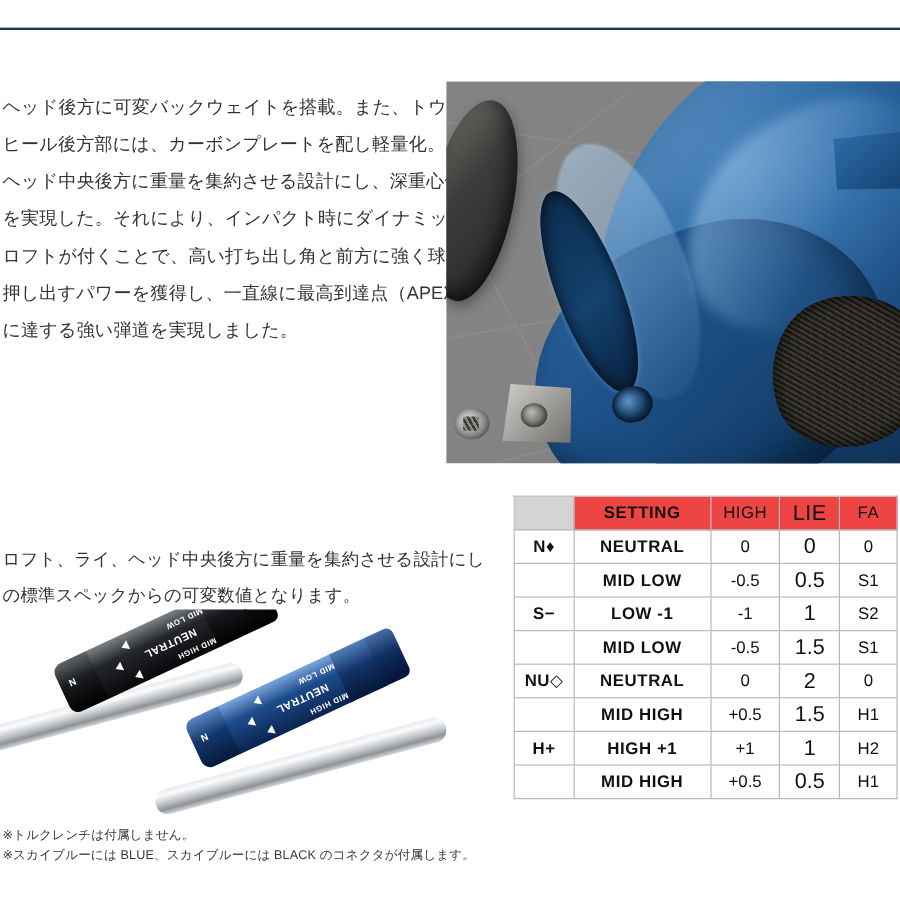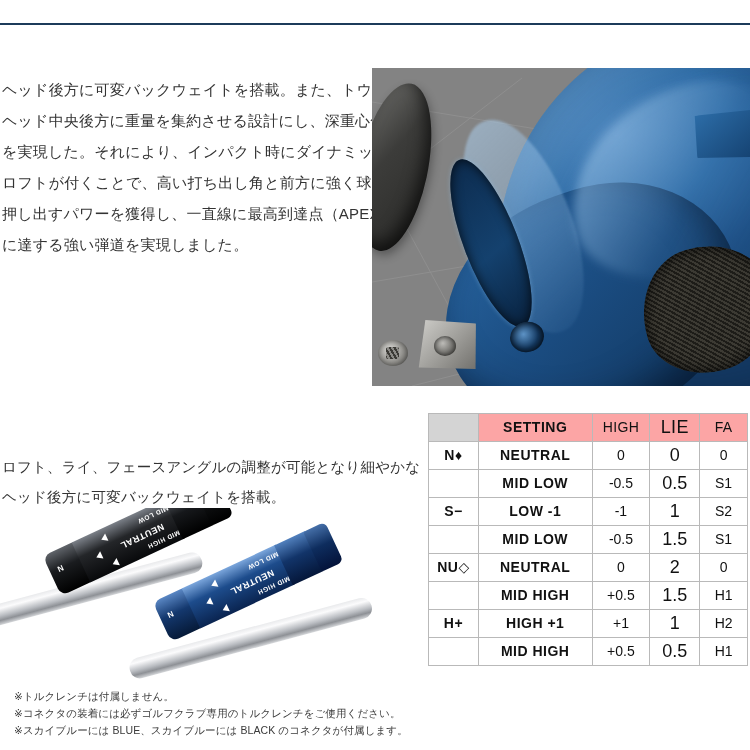--- a/index.html
+++ b/index.html
@@ -255,21 +255,21 @@
   }
   #spec-table td, #spec-table th {
     border: 1px solid #b9b9b9;
     height: 27px;
     text-align: center;
     font-weight: 700;
     padding: 0 2px;
     line-height: 27px;
   }
   #spec-table thead th {
-    background: #fca5a5;
+    background: #ef4444;
     font-size: 13.5px;
     letter-spacing: 0.4px;
   }
   #spec-table thead th.blank { background: #d4d4d4; }
   #spec-table .c-key { width: 50px; font-size: 14px; letter-spacing: .5px; }
   #spec-table .c-set { width: 114px; font-size: 14px; letter-spacing: .5px; }
   #spec-table .c-loft { width: 58px; font-weight: 400; font-size: 14px; }
   #spec-table .c-lie  { width: 50px; font-weight: 400; font-size: 18px; }
   #spec-table .c-fa   { width: 48px; font-weight: 400; font-size: 14px; text-align: center; }
   #spec-table tbody td.c-set { font-weight: 700; }
@@ -280,40 +280,41 @@
     width: 320px;
     text-align: right;
     font-size: 10.5px;
     color: #3a3a3a;
     letter-spacing: .1px;
   }
 
   
   #footnotes {
     position: absolute;
-    left: 14px; top: 688px;
+    left: 2px; top: 688px;
     width: 430px;
     font-size: 10.5px;
     color: #3a3a3a;
     line-height: 17px;
     letter-spacing: .1px;
   }
   #footnotes div { white-space: nowrap; }
 </style>
 </head>
 <body>
 
 <div id="page">
 
   <div class="section-head" id="head1">
     <div class="rule"></div>
   </div>
 
   <div class="body-copy" id="copy1">
     <p>ヘッド後方に可変バックウェイトを搭載。また、トウ・</p>
+    <p>ヒール後方部には、カーボンプレートを配し軽量化。</p>
     <p>ヘッド中央後方に重量を集約させる設計にし、深重心化</p>
     <p>を実現した。それにより、インパクト時にダイナミック</p>
     <p>ロフトが付くことで、高い打ち出し角と前方に強く球を</p>
     <p>押し出すパワーを獲得し、一直線に最高到達点（APEX）</p>
     <p>に達する強い弾道を実現しました。</p>
   </div>
 
   <div id="product-figure">
     <svg class="bg-lines" viewBox="0 0 378 318" preserveAspectRatio="none">
       <line x1="0" y1="34" x2="378" y2="96" stroke="#9a9a9a" stroke-width="1"></line>
@@ -331,22 +332,22 @@
     <div class="carbon-panel"></div>
     <div class="carbon-plate"></div>
     <div class="weight-port"></div>
     <div class="weight-holder"></div>
     <div class="weight-holder-hole"></div>
     <div class="weight-screw"></div>
   </div>
 
 
   <div class="body-copy" id="copy2">
-    <p>ロフト、ライ、フェースアングルの調整が可能となり細やかな</p>
-    <p>ヘッド後方に可変バックウェイトを搭載。</p>
+    <p>ロフト、ライ、ヘッド中央後方に重量を集約させる設計にし</p>
+    <p>の標準スペックからの可変数値となります。</p>
   </div>
 
   <div id="connector-figure">
     <div class="shaft s1"></div>
     <div class="shaft s2"></div>
 
     <div class="ferrule black">
       <div class="seg-a"></div>
       <div class="seg-b"></div>
       <div class="seg-c"></div>
@@ -445,17 +446,16 @@
         <td class="c-loft">+0.5</td>
         <td class="c-lie">0.5</td>
         <td class="c-fa">H1</td>
       </tr>
     </tbody>
   </table>
 
 
   <div id="footnotes">
     <div>※トルクレンチは付属しません。</div>
-    <div>※コネクタの装着には必ずゴルフクラブ専用のトルクレンチをご使用ください。</div>
     <div>※スカイブルーには BLUE、スカイブルーには BLACK のコネクタが付属します。</div>
   </div>
 
 </div>
 
 </body></html>

